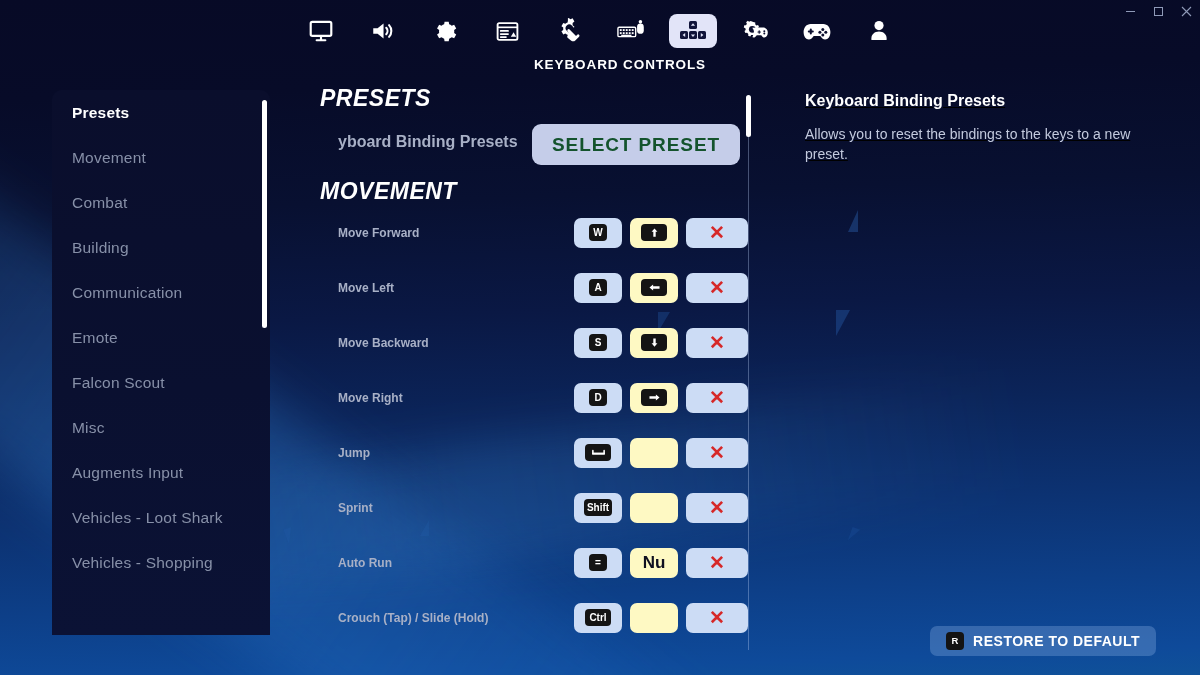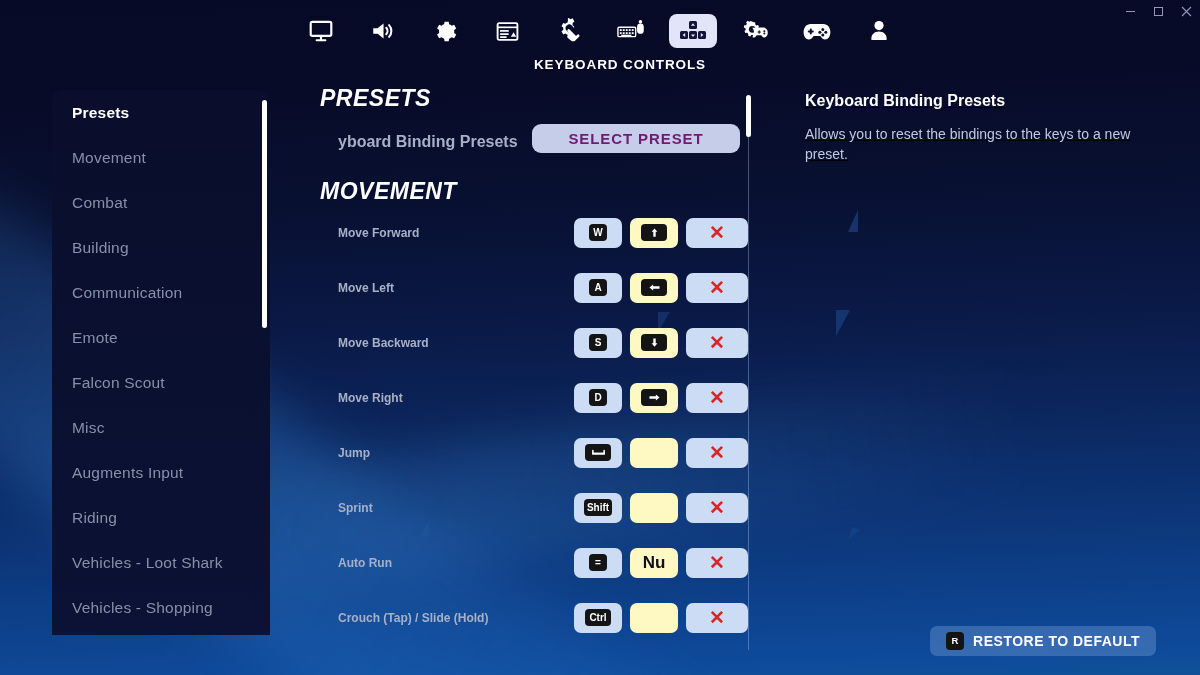--- a/index.html
+++ b/index.html
@@ -164,24 +164,24 @@
   #presetrow{
     height:60px; display:flex; align-items:center;
     padding-left:38px; position:relative;
   }
   #presetrow .plabel{
     font-size:16px; font-weight:bold; color:#a8b0c6;
     white-space:nowrap;
   }
   #selectpreset{
     position:absolute; left:232px; top:12px;
-    width:208px; height:29px;
+    width:208px; height:41px;
     background:#c5cde9; border-radius:9px;
     display:flex; align-items:center; justify-content:center;
-    color:#701a75; font-size:15px; font-weight:bold; letter-spacing:.9px;
+    color:#14532d; font-size:19px; font-weight:bold; letter-spacing:.9px;
   }
   
   #main-track{
     position:absolute; left:748px; top:120px;
     width:1px; height:530px;
     background:rgba(190,210,245,.35); z-index:21;
   }
   #main-thumb{
     position:absolute; left:746px; top:95px;
     width:5px; height:42px;
@@ -384,21 +384,20 @@
 <div id="sidebar">
     <div class="side-item active">Presets</div>
     <div class="side-item">Movement</div>
     <div class="side-item">Combat</div>
     <div class="side-item">Building</div>
     <div class="side-item">Communication</div>
     <div class="side-item">Emote</div>
     <div class="side-item">Falcon Scout</div>
     <div class="side-item">Misc</div>
     <div class="side-item">Augments Input</div>
-    <div class="side-item">Riding</div>
     <div class="side-item">Vehicles - Loot Shark</div>
     <div class="side-item">Vehicles - Shopping</div>
   </div>
 <div id="side-scroll"></div>
 
 <div id="main">
   <div class="sec-title">PRESETS</div>
 
   <div id="presetrow">
     <div class="plabel">yboard Binding Presets</div>

